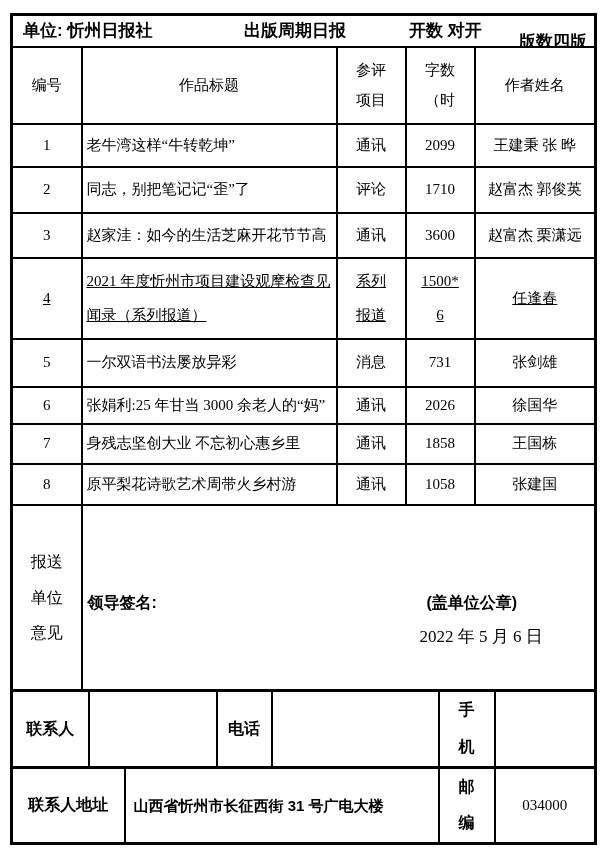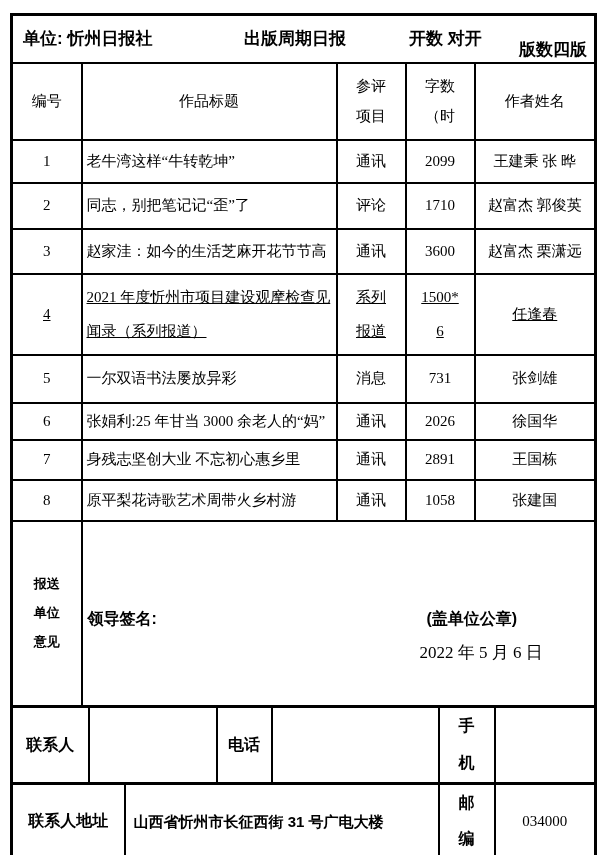--- a/index.html
+++ b/index.html
@@ -17,21 +17,21 @@
     border: 2px solid #000;
     text-align: center; vertical-align: middle;
     font-size: 15px; line-height: 1.4;
     overflow: hidden;
   }
   .pre { white-space: pre-line; }
   .hei { font-family: "Liberation Sans", "DejaVu Sans", sans-serif; }
 
   
   table.main { width: 584px; }
-  .toprow td { height: 48px; position: relative; }
+  .toprow td { height: 32px; position: relative; }
   .topwrap { position: relative; width: 100%; height: 100%; }
   .topwrap .seg {
     position: absolute; top: 50%; transform: translateY(-50%);
     font-weight: bold; font-size: 17px; white-space: nowrap;
     font-family: "Liberation Sans", "DejaVu Sans", sans-serif;
   }
   .seg.s1 { left: 10px; }
   .seg.s2 { left: 231px; }
   .seg.s3 { left: 396px; }
   .seg.s4 { left: 506px; margin-top: 11px; }
@@ -46,21 +46,21 @@
   .hr6 td { height: 37px; }
   .hr7 td { height: 40px; }
   .hr8 td { height: 41px; }
 
   .cell-title { text-align: left; padding: 0 4px 0 4px; }
   .hr4 .cell-title { line-height: 2.3; }
   td.cell-words { font-size: 15px; }
 
   
   .opinionrow td { height: 186px; }
-  .oplabel { font-weight: bold; font-size: 13px; line-height: 2.2; }
+  .oplabel { font-weight: normal; font-size: 16px; line-height: 2.2; }
   .opbody { position: relative; }
   .opsign  { position: absolute; left: 5px;  top: 86px;  font-weight: bold; font-size: 16px; white-space: nowrap; }
   .opstamp { position: absolute; left: 344px; top: 86px; font-weight: bold; font-size: 16px; white-space: nowrap; }
   .opdate  { position: absolute; left: 337px; top: 119px; font-size: 17px; white-space: nowrap; }
 
   
   table.contact1 { width: 584px; margin-top: -3px; }
   table.contact1 td { height: 67px; }
   table.contact2 { width: 584px; margin-top: -3px; }
   table.contact2 td { height: 66px; }
@@ -152,21 +152,21 @@
       <td class="cell-title">张娟利:25 年甘当 3000 余老人的“妈”</td>
       <td>通讯</td>
       <td class="cell-words">2026</td>
       <td>徐国华</td>
     </tr>
 
     <tr class="hr7">
       <td>7</td>
       <td class="cell-title">身残志坚创大业 不忘初心惠乡里</td>
       <td>通讯</td>
-      <td class="cell-words">2891</td>
+      <td class="cell-words">1858</td>
       <td>王国栋</td>
     </tr>
 
     <tr class="hr8">
       <td>8</td>
       <td class="cell-title">原平梨花诗歌艺术周带火乡村游</td>
       <td>通讯</td>
       <td class="cell-words">1058</td>
       <td>张建国</td>
     </tr>

